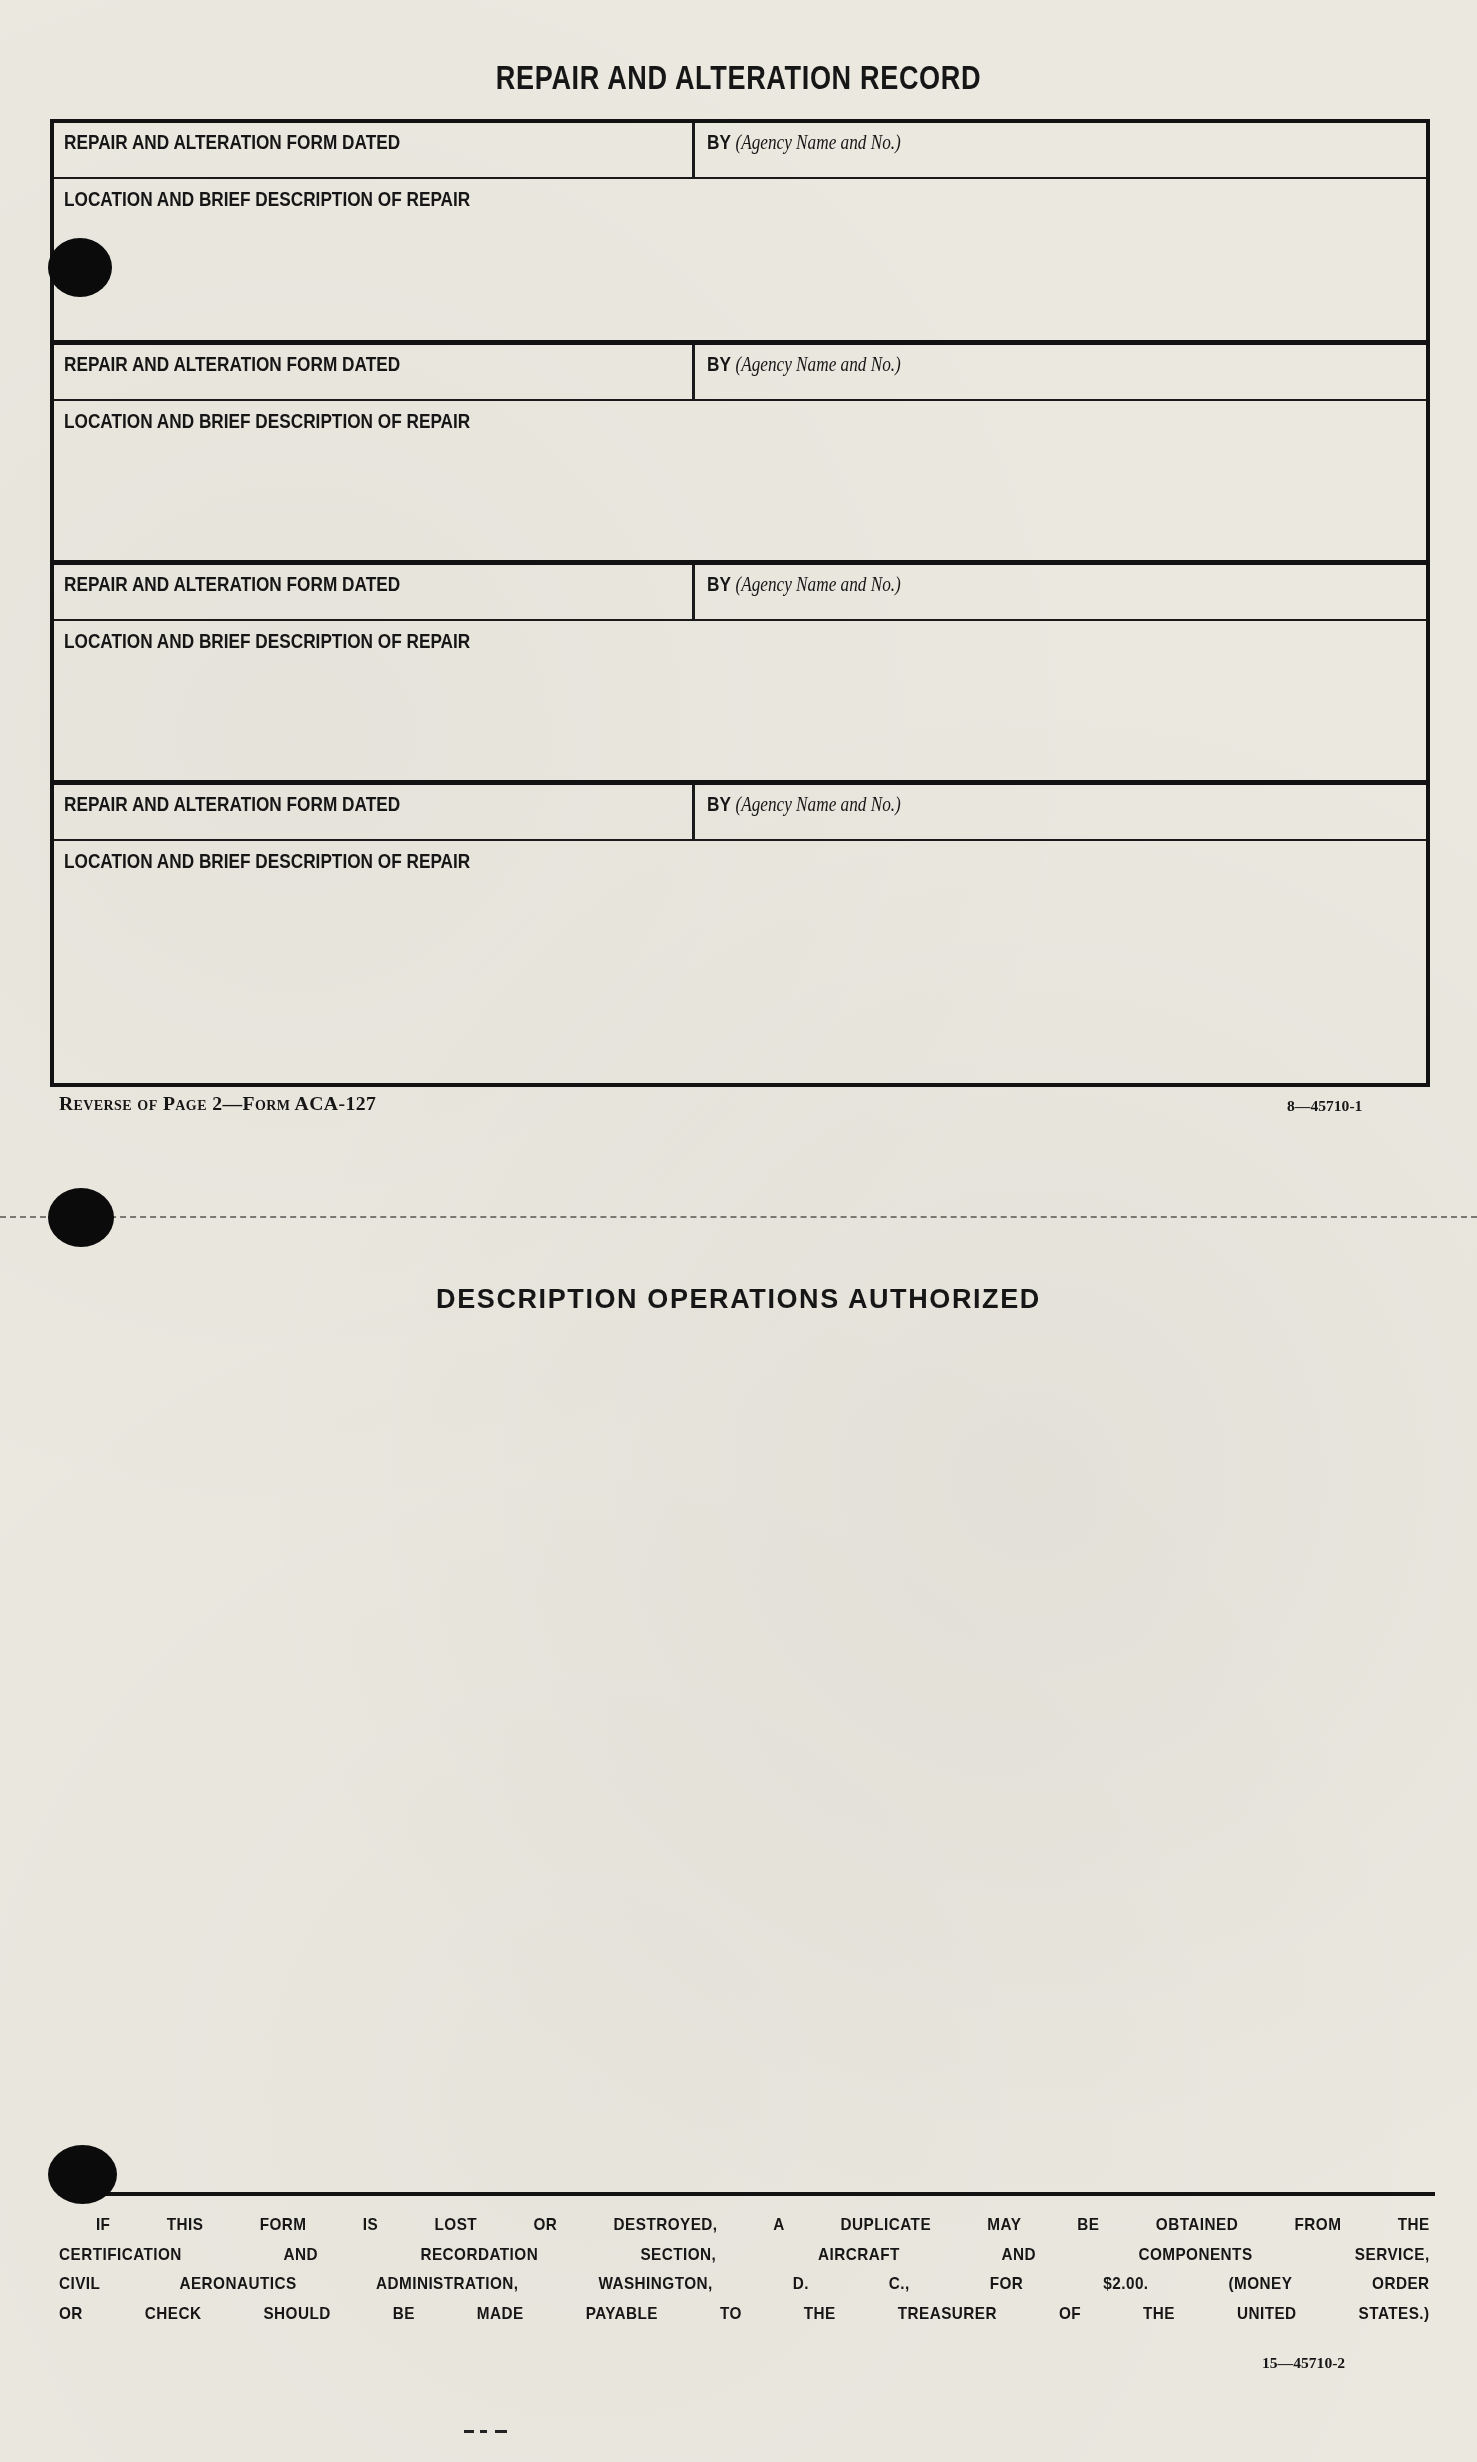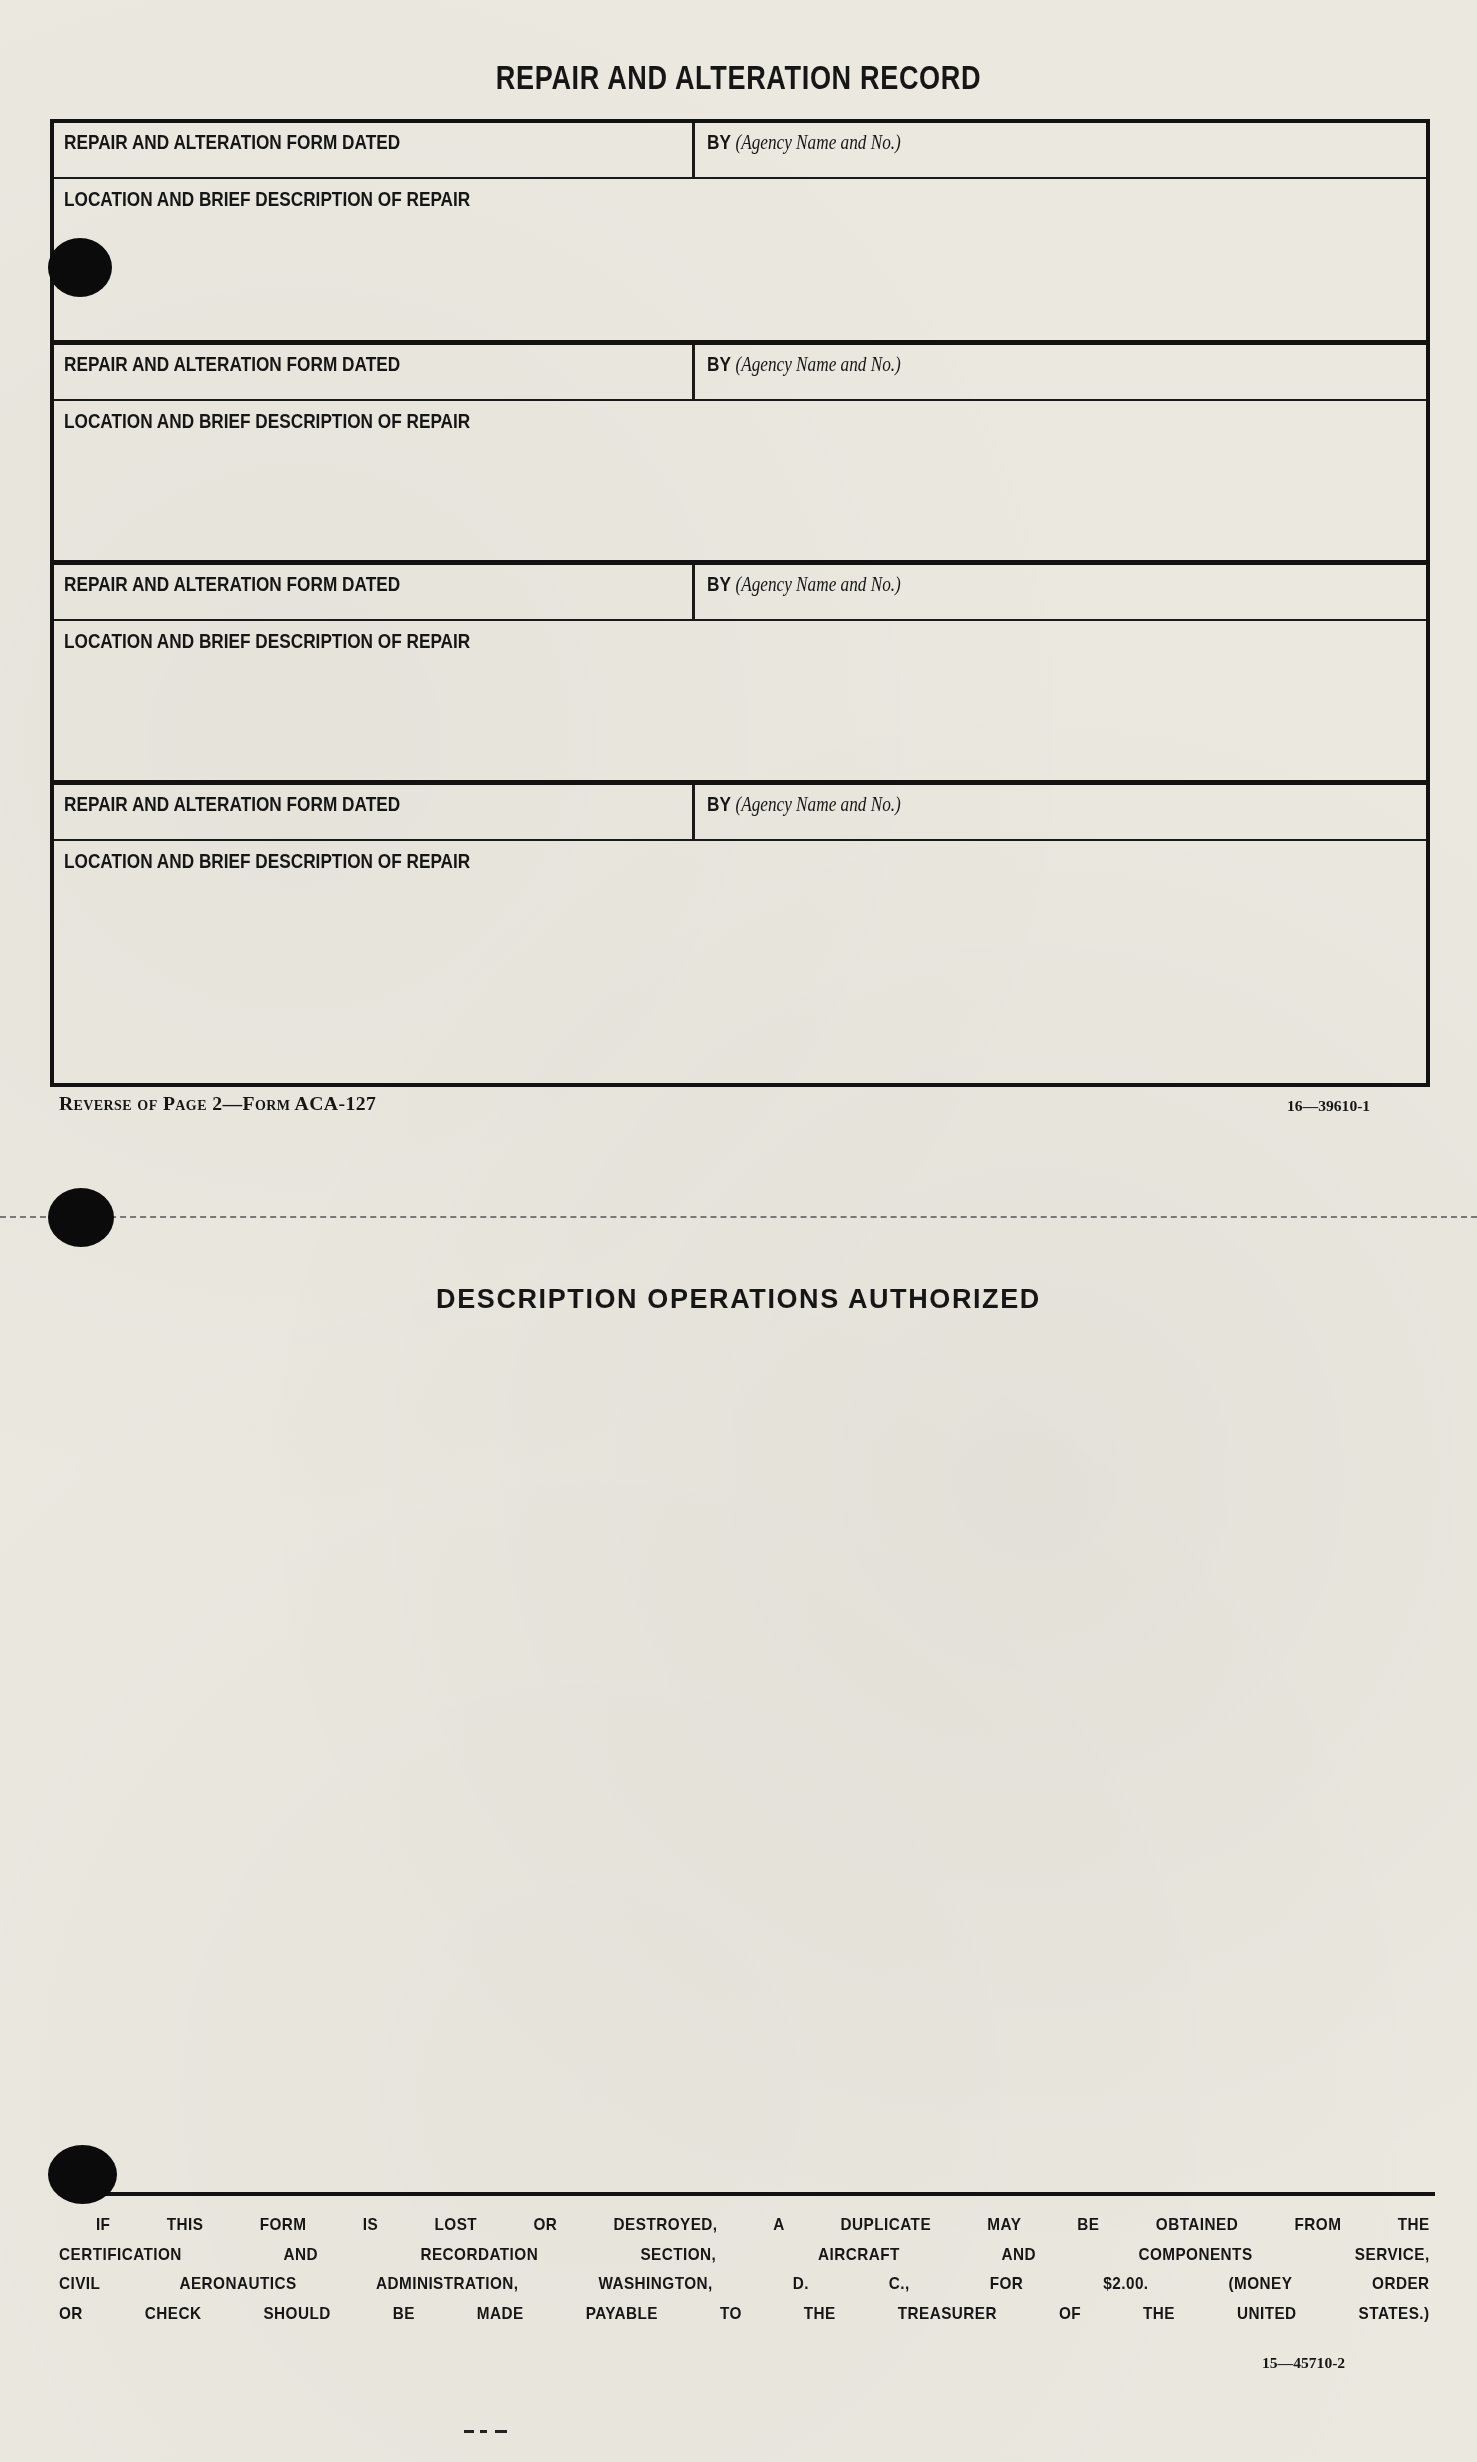--- a/index.html
+++ b/index.html
@@ -133,21 +133,21 @@
       <div style="position:absolute;left:4.9px;top:29.5px;width:624px;height:23px;"></div>
       <div style="position:absolute;left:648px;top:29.5px;width:714px;height:23px;"></div>
     </div>
     <span class="lbl" style="left:9.8px;top:64px;">LOCATION AND BRIEF DESCRIPTION OF REPAIR</span>
     <div style="position:absolute;left:4.9px;top:89px;width:1363px;height:115px;"></div>
   </div>
 
 </div>
 
 <div class="foot-left">Reverse of Page 2—Form ACA-127</div>
-<div class="foot-right">16—39610-1</div>
+<div class="foot-right">8—45710-1</div>
 
 <div class="perforation"></div>
 
 <div class="title title-ops">DESCRIPTION OPERATIONS AUTHORIZED</div>
 <div style="position:absolute;left:54px;top:1330px;width:1376px;height:845px;"></div>
 
 <div class="notice-line"></div>
 <div class="notice">
   <div class="first">IF THIS FORM IS LOST OR DESTROYED, A DUPLICATE  MAY BE OBTAINED FROM THE</div>
   <div>CERTIFICATION AND RECORDATION SECTION, AIRCRAFT AND COMPONENTS SERVICE,</div>

